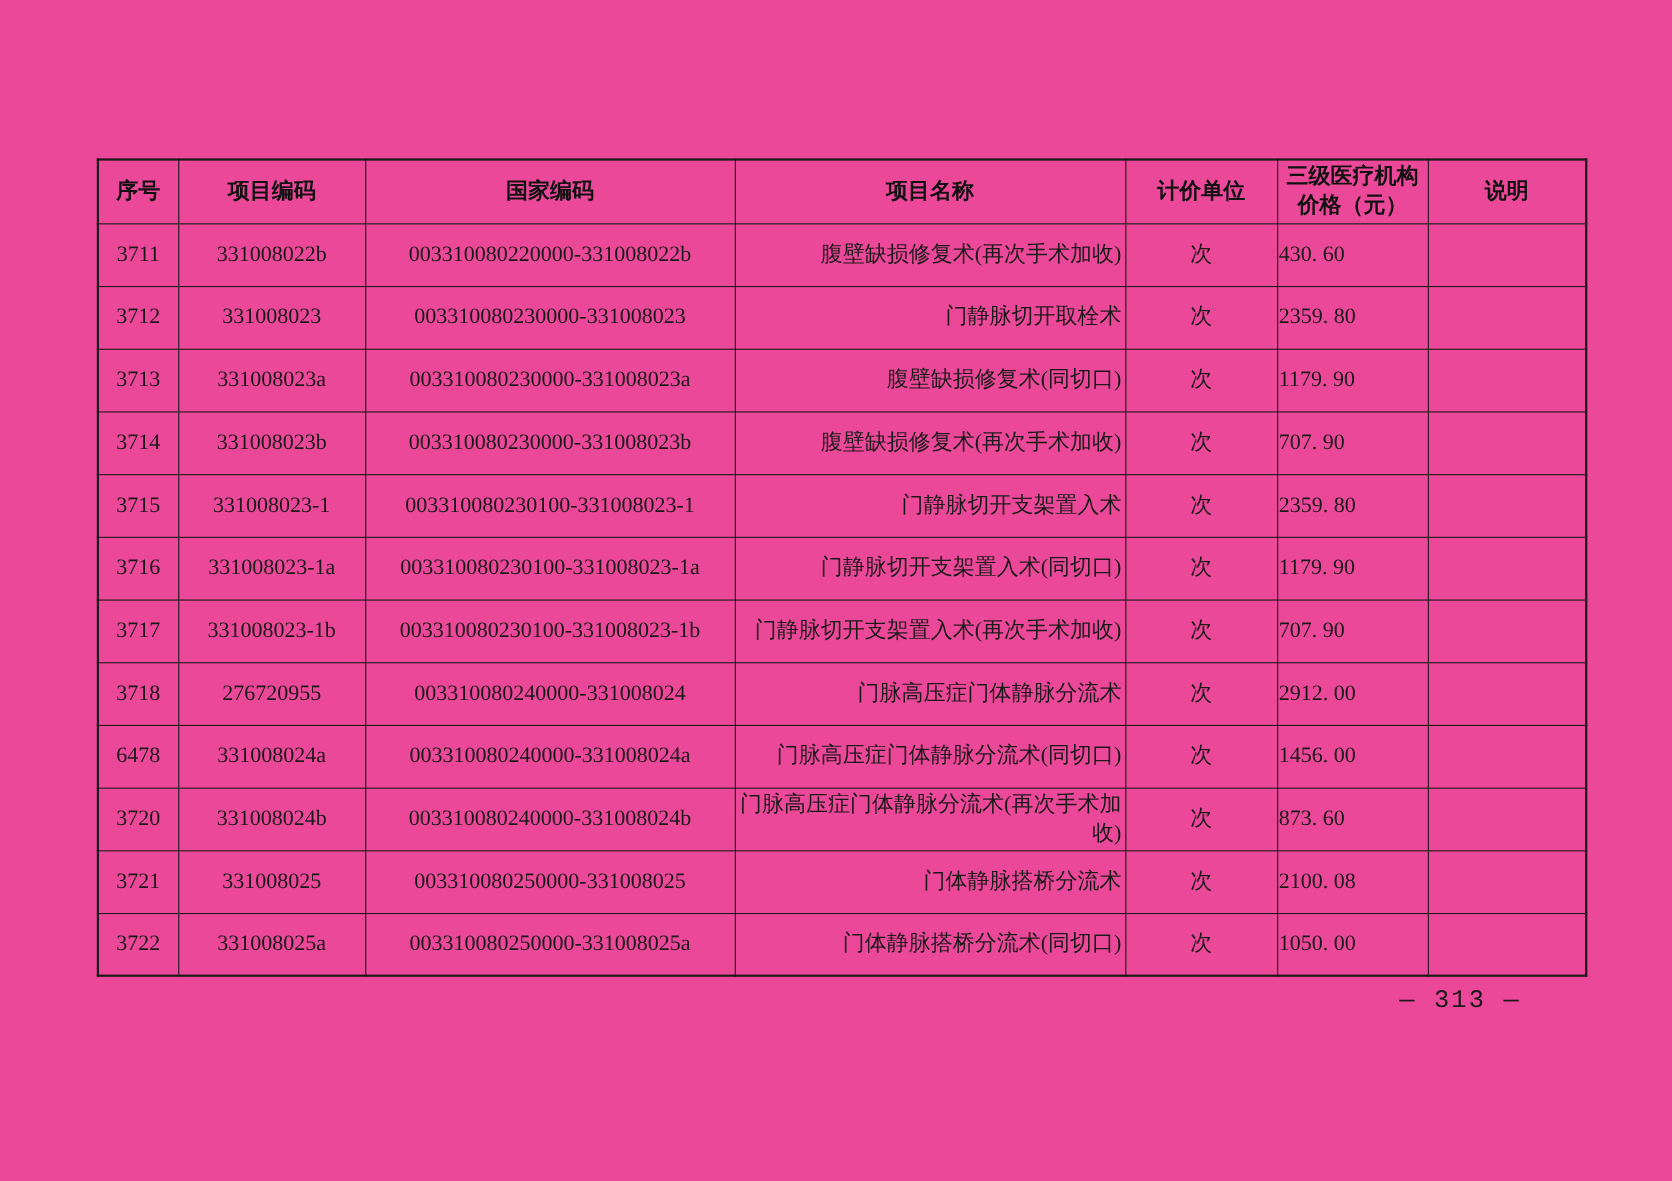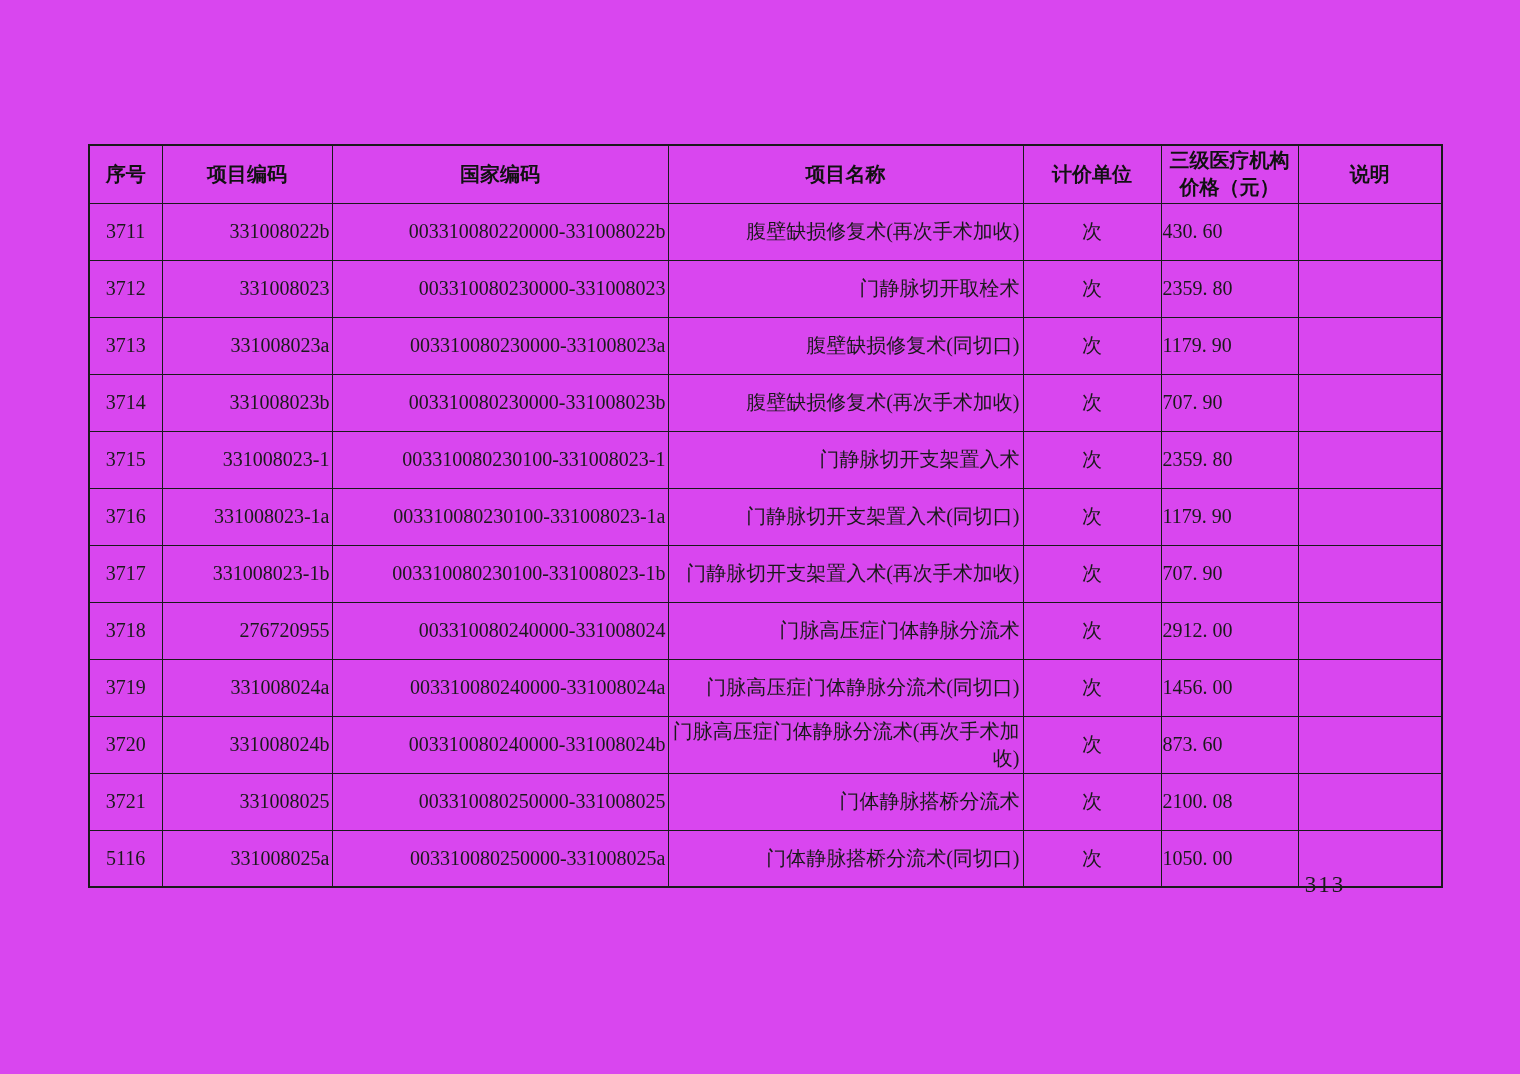--- a/index.html
+++ b/index.html
@@ -10,21 +10,21 @@
   body {
     width: 1520px;
     height: 1074px;
     position: relative;
     font-family: "Liberation Serif", "DejaVu Serif", serif;
     color: #1a1a1a;
   }
   .page {
     position: absolute;
     inset: 0;
-    background: #d946ef;
+    background: #ec4899;
   }
   table.doc-table {
     position: absolute;
     left: 88px;
     top: 144px;
     border-collapse: collapse;
     table-layout: fixed;
     border: 2px solid #1a1a1a;
   }
   .doc-table th,
@@ -45,30 +45,30 @@
     white-space: pre-line;
     color: #111111;
     padding: 0 2px;
   }
   .doc-table td {
     font-size: 20px;
     line-height: 27px;
     color: #1a1a1a;
   }
   td.c-seq   { text-align: center; }
-  td.c-code  { text-align: right; padding-left: 2px; padding-right: 2px; letter-spacing: 0px; }
+  td.c-code  { text-align: center; padding-left: 2px; padding-right: 2px; letter-spacing: 0px; }
   td.c-name  { text-align: right; padding-left: 3px; padding-right: 3px; }
   td.c-unit  { text-align: center; }
   td.c-price { text-align: left; }
   td.c-note  { text-align: center; }
   .footer-page-number {
     position: absolute;
     left: 1272px;
-    top: 872px;
-    font-family: Liberation Serif, serif;
+    top: 896px;
+    font-family: Liberation Mono, monospace;
     font-size: 23px;
     color: #1a1a1a;
     letter-spacing: 2px;
     white-space: nowrap;
   }
 </style>
 </head>
 <body>
 
 <div class="page">
@@ -162,21 +162,21 @@
         <tr>
           <td class="c-seq">3718</td>
           <td class="c-code">276720955</td>
           <td class="c-code">003310080240000-331008024</td>
           <td class="c-name">门脉高压症门体静脉分流术</td>
           <td class="c-unit">次</td>
           <td class="c-price">2912. 00</td>
           <td class="c-note"></td>
         </tr>
         <tr>
-          <td class="c-seq">3719</td>
+          <td class="c-seq">6478</td>
           <td class="c-code">331008024a</td>
           <td class="c-code">003310080240000-331008024a</td>
           <td class="c-name">门脉高压症门体静脉分流术(同切口)</td>
           <td class="c-unit">次</td>
           <td class="c-price">1456. 00</td>
           <td class="c-note"></td>
         </tr>
         <tr>
           <td class="c-seq">3720</td>
           <td class="c-code">331008024b</td>
@@ -189,21 +189,21 @@
         <tr>
           <td class="c-seq">3721</td>
           <td class="c-code">331008025</td>
           <td class="c-code">003310080250000-331008025</td>
           <td class="c-name">门体静脉搭桥分流术</td>
           <td class="c-unit">次</td>
           <td class="c-price">2100. 08</td>
           <td class="c-note"></td>
         </tr>
         <tr>
-          <td class="c-seq">5116</td>
+          <td class="c-seq">3722</td>
           <td class="c-code">331008025a</td>
           <td class="c-code">003310080250000-331008025a</td>
           <td class="c-name">门体静脉搭桥分流术(同切口)</td>
           <td class="c-unit">次</td>
           <td class="c-price">1050. 00</td>
           <td class="c-note"></td>
         </tr>
       </tbody>
   </table>
 

